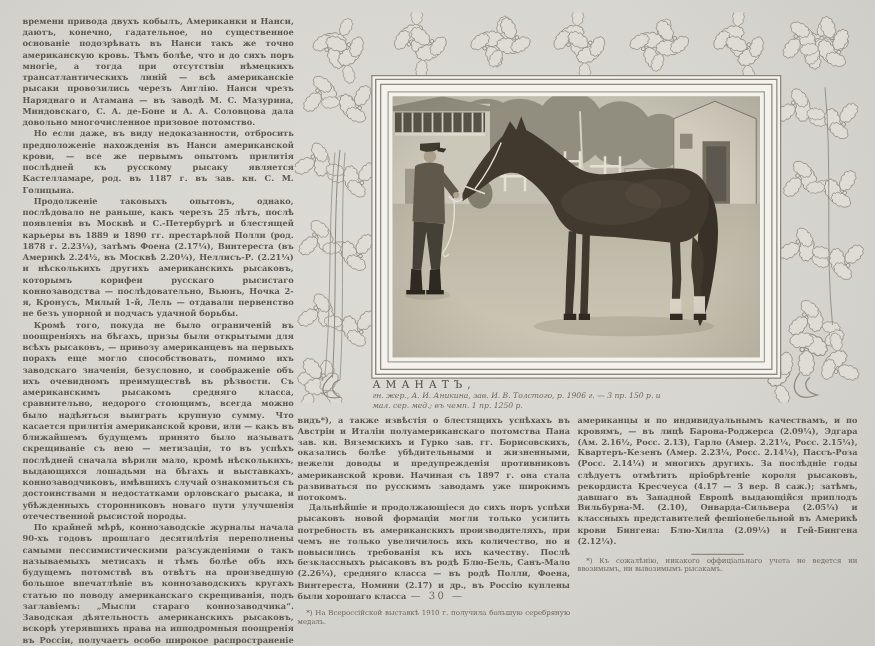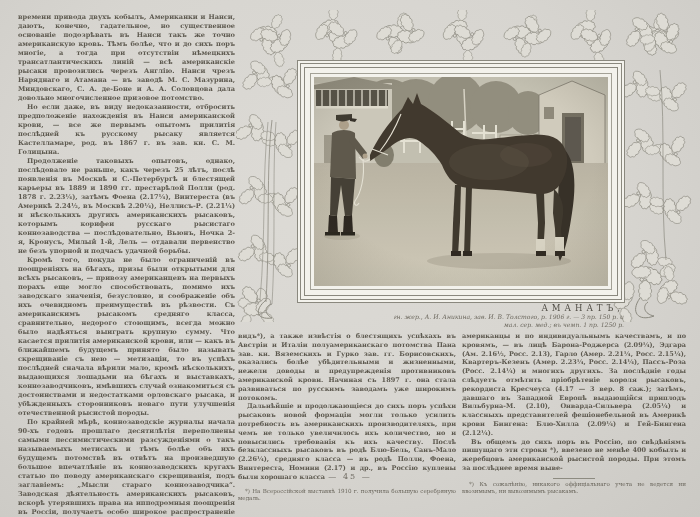--- a/index.html
+++ b/index.html
@@ -22,32 +22,32 @@
   
   #photo-frame{
     position:absolute;left:300px;top:63px;width:320px;height:235px;
     background:#f3f2ec;border:1px solid #8a887e;
     box-shadow:0 0 0 2px #f3f2ec,0 0 0 3px #8a887e,
       inset 0 0 0 3px #f3f2ec,inset 0 0 0 4px #8a887e,
       inset 0 0 0 9px #f3f2ec,inset 0 0 0 10px #a3a196;
   }
   #photo{position:absolute;left:13px;top:13px;width:294px;height:209px;background:#c6c2b4;overflow:hidden;}
   
-  #caption{position:absolute;left:298px;top:303px;width:326px;text-align:right;}
+  #caption{position:absolute;left:298px;top:303px;width:326px;text-align:left;}
   #caption .title{font-size:8.5px;letter-spacing:4px;color:#514e46;}
   #caption .sub{font-size:6.1px;line-height:7.6px;font-style:italic;color:#6b675d;}
   #folio{position:absolute;left:0;top:472px;width:700px;text-align:center;
     font-size:8px;letter-spacing:2px;color:#6f6b62;}
 </style>
 </head>
 <body>
 
 <div class="col" id="left-col">
   <p class="noindent">времени привода двухъ кобылъ, Американки и Нанси, даютъ, конечно, гадательное, но существенное основаніе подозрѣвать въ Нанси такъ же точно американскую кровь. Тѣмъ болѣе, что и до сихъ поръ многіе, а тогда при отсутствіи нѣмецкихъ трансатлантическихъ линій — всѣ американскіе рысаки провозились черезъ Англію. Нанси чрезъ Наряднаго и Атамана — въ заводѣ М. С. Мазурина, Миндовскаго, С. А. де-Боне и А. А. Соловцова дала довольно многочисленное призовое потомство.</p>
-  <p>Но если даже, въ виду недоказанности, отбросить предположеніе нахожденія въ Нанси американской крови, — все же первымъ опытомъ прилитія послѣдней къ русскому рысаку является Кастелламаре, род. въ 1867 г. въ зав. кн. С. М. Голицына.</p>
+  <p>Но если даже, въ виду недоказанности, отбросить предположеніе нахожденія въ Нанси американской крови, — все же первымъ опытомъ прилитія послѣдней къ русскому рысаку является Кастелламаре, род. въ 1187 г. въ зав. кн. С. М. Голицына.</p>
   <p>Продолженіе таковыхъ опытовъ, однако, послѣдовало не раньше, какъ черезъ 25 лѣтъ, послѣ появленія въ Москвѣ и С.-Петербургѣ и блестящей карьеры въ 1889 и 1890 гг. престарѣлой Полли (род. 1878 г. 2.23¼), затѣмъ Фоена (2.17¼), Винтереста (въ Америкѣ 2.24½, въ Москвѣ 2.20¼), Неллисъ-Р. (2.21¼) и нѣсколькихъ другихъ американскихъ рысаковъ, которымъ корифеи русскаго рысистаго коннозаводства — послѣдовательно, Вьюнъ, Ночка 2-я, Кронусъ, Милый 1-й, Лель — отдавали первенство не безъ упорной и подчасъ удачной борьбы.</p>
   <p>Кромѣ того, покуда не было ограниченій въ поощреніяхъ на бѣгахъ, призы были открытыми для всѣхъ рысаковъ, — привозу американцевъ на первыхъ порахъ еще могло способствовать, помимо ихъ заводскаго значенія, безусловно, и соображеніе объ ихъ очевидномъ преимуществѣ въ рѣзвости. Съ американскимъ рысакомъ средняго класса, сравнительно, недорого стоющимъ, всегда можно было надѣяться выиграть крупную сумму. Что касается прилитія американской крови, или — какъ въ ближайшемъ будущемъ принято было называть скрещиваніе съ нею — метизаціи, то въ успѣхъ послѣдней сначала вѣрили мало, кромѣ нѣсколькихъ, выдающихся лошадьми на бѣгахъ и выставкахъ, коннозаводчиковъ, имѣвшихъ случай ознакомиться съ достоинствами и недостатками орловскаго рысака, и убѣжденныхъ сторонниковъ новаго пути улучшенія отечественной рысистой породы.</p>
   <p>По крайней мѣрѣ, коннозаводскіе журналы начала 90-хъ годовъ прошлаго десятилѣтія переполнены самыми пессимистическими разсужденіями о такъ называемыхъ метисахъ и тѣмъ болѣе объ ихъ будущемъ потомствѣ въ отвѣтъ на произведшую большое впечатлѣніе въ коннозаводскихъ кругахъ статью по поводу американскаго скрещиванія, подъ заглавіемъ: „Мысли стараго коннозаводчика“. Заводская дѣятельность американскихъ рысаковъ, вскорѣ утерявшихъ права на ипподромныя поощренія въ Россіи, получаетъ особо широкое распространеніе лишь послѣ 1897 г., когда на ипподромѣ появилась знаменитая Клеопатра, продуктъ второго, и на этотъ разъ болѣе удачнаго, опыта метизаціи въ заводѣ кн. С. М. Голицына. Клеопатра родилась въ 1894 г. отъ Принца-Варвика, американскаго производителя, пріобрѣтеннаго Австріей, и Крали, кобылы кровей Залетнаго кн. Вяземскихъ, извѣстнаго выдающимся призовымъ потомствомъ въ зав. А. Н. Добрынина.</p>
 
 </div>
 
 <svg id="garland" width="464" height="312" viewBox="0 0 464 312">
   <defs>
     <path id="lf" d="M0,0 C2,-3.5 5,-5 7,-4 C8,-6 11,-6 12,-4.5 C14,-6 16,-5 16.5,-3 C18.5,-3 19.5,-1.5 18.5,0 C20,1.5 19,3.5 17,3.5 C17,5.5 15,6.5 13,5.5 C12,7.5 9,7.5 8,6 C5.5,7.5 3,6.5 2.5,4.5 C0.5,4 -0.7,2 0,0 Z"></path>
     <g id="cl">
@@ -232,18 +232,17 @@
 </div>
 
 <div class="col" id="mid-col">
   <p class="noindent">видъ*), а также извѣстія о блестящихъ успѣхахъ въ Австріи и Италіи полуамериканскаго потомства Пана зав. кн. Вяземскихъ и Гурко зав. гг. Борисовскихъ, оказались болѣе убѣдительными и жизненными, нежели доводы и предупрежденія противниковъ американской крови. Начиная съ 1897 г. она стала развиваться по русскимъ заводамъ уже широкимъ потокомъ.</p>
   <p>Дальнѣйшіе и продолжающіеся до сихъ поръ успѣхи рысаковъ новой формаціи могли только усилить потребность въ американскихъ производителяхъ, при чемъ не только увеличилось ихъ количество, но и повысились требованія къ ихъ качеству. Послѣ безклассныхъ рысаковъ въ родѣ Блю-Бель, Санъ-Мало (2.26¼), средняго класса — въ родѣ Полли, Фоена, Винтереста, Номини (2.17) и др., въ Россію куплены были хорошаго класса</p>
   <div class="footnote">*) На Всероссійской выставкѣ 1910 г. получила большую серебряную медаль.</div>
 </div>
 
 <div class="col" id="right-col">
   <p class="noindent">американцы и по индивидуальнымъ качествамъ, и по кровямъ, — въ лицѣ Барона-Роджерса (2.09¼), Эдгара (Ам. 2.16½, Росс. 2.13), Гарло (Амер. 2.21¼, Росс. 2.15¼), Квартеръ-Кезенъ (Амер. 2.23¼, Росс. 2.14¼), Пассъ-Роза (Росс. 2.14¼) и многихъ другихъ. За послѣдніе годы слѣдуетъ отмѣтить пріобрѣтеніе короля рысаковъ, рекордиста Кресчеуса (4.17 — 3 вер. 8 саж.); затѣмъ, давшаго въ Западной Европѣ выдающійся приплодъ Вильбурна-М. (2.10), Онварда-Сильвера (2.05¼) и классныхъ представителей фешіонебельной въ Америкѣ крови Бингена: Блю-Хилла (2.09¼) и Гей-Бингена (2.12¼).</p>
-  <p>Въ общемъ до сихъ поръ въ Россію, по свѣдѣніямъ пишущаго эти строки *), ввезено не менѣе 400 кобылъ и жеребцовъ американской рысистой породы. При этомъ за послѣднее время выве-</p>
   <div class="fn-rule"></div>
   <div class="footnote" style="margin-top:0;">*) Къ сожалѣнію, никакого оффиціальнаго учета не ведется ни ввозимымъ, ни вывозимымъ рысакамъ.</div>
 </div>
 
-<div id="folio">— 45 —</div>
+<div id="folio">— 30 —</div>
 
 </body></html>

